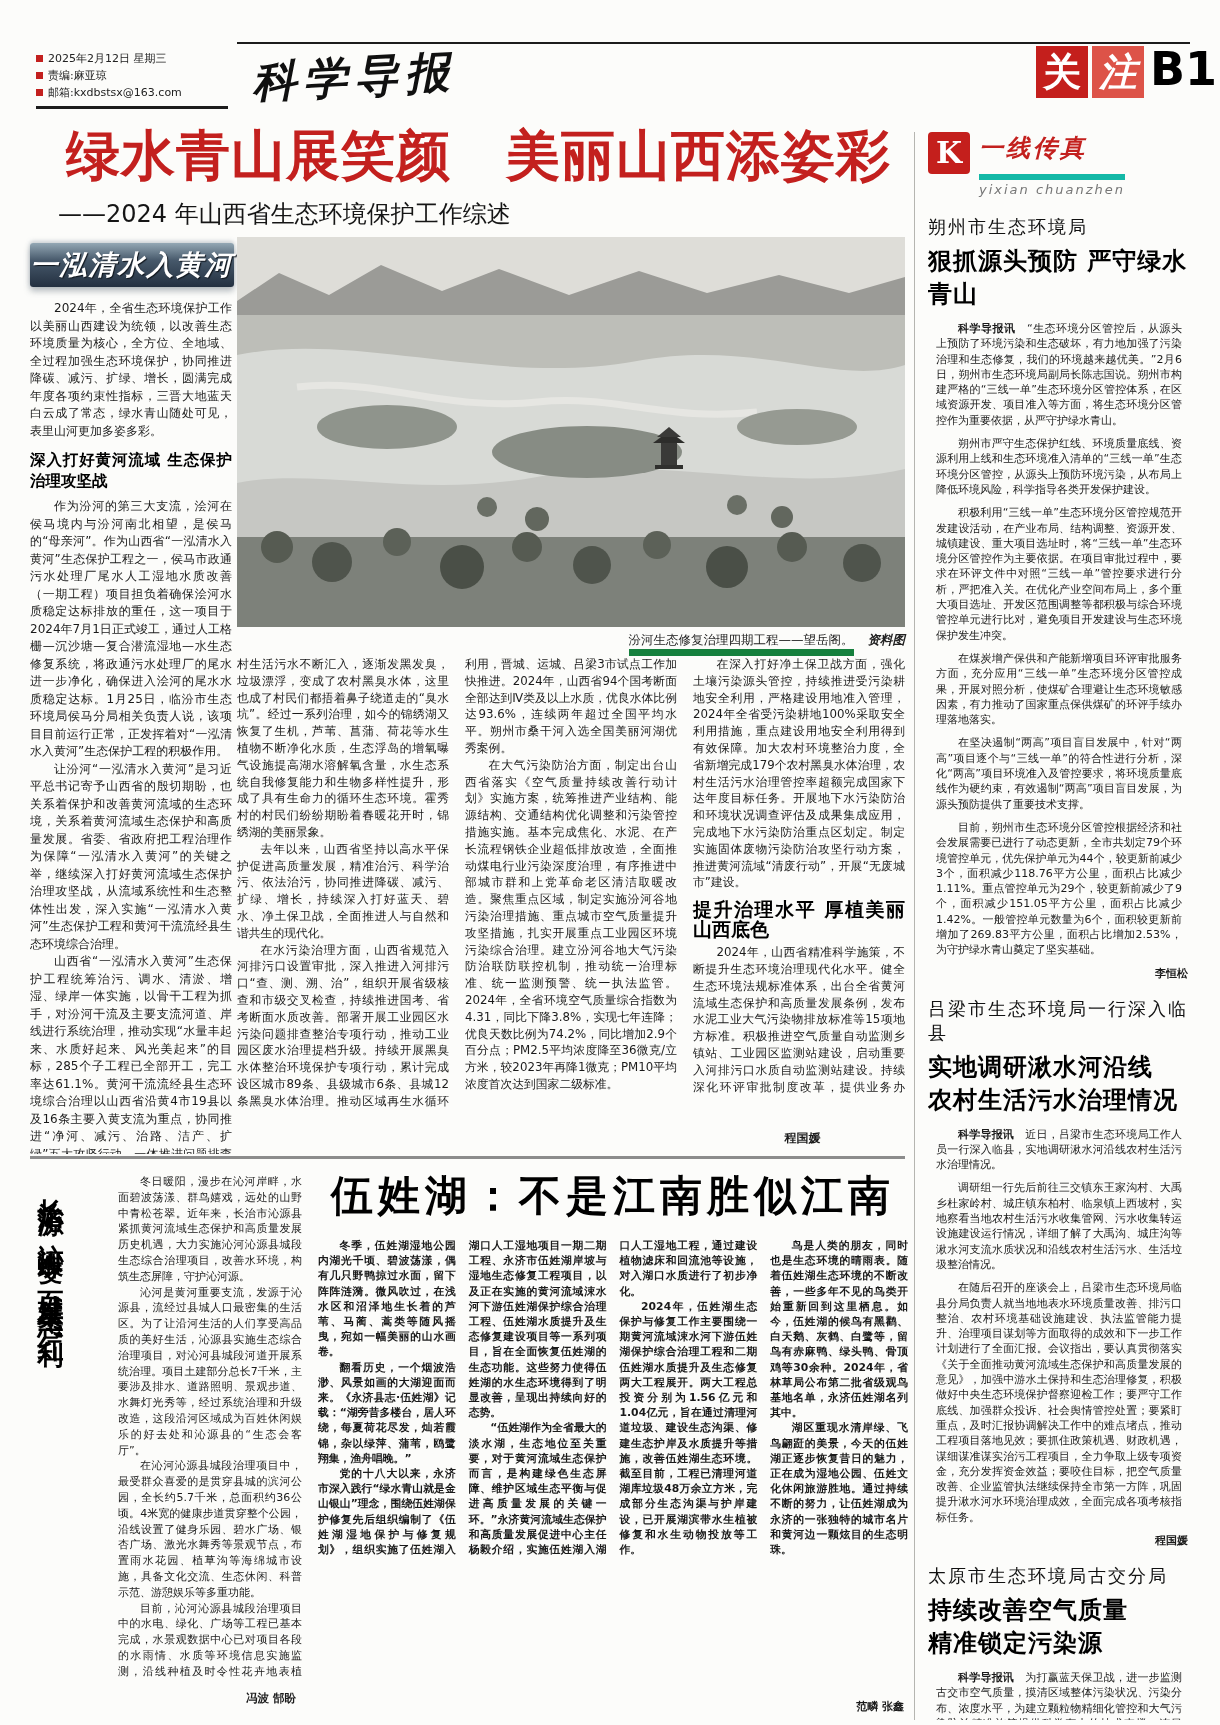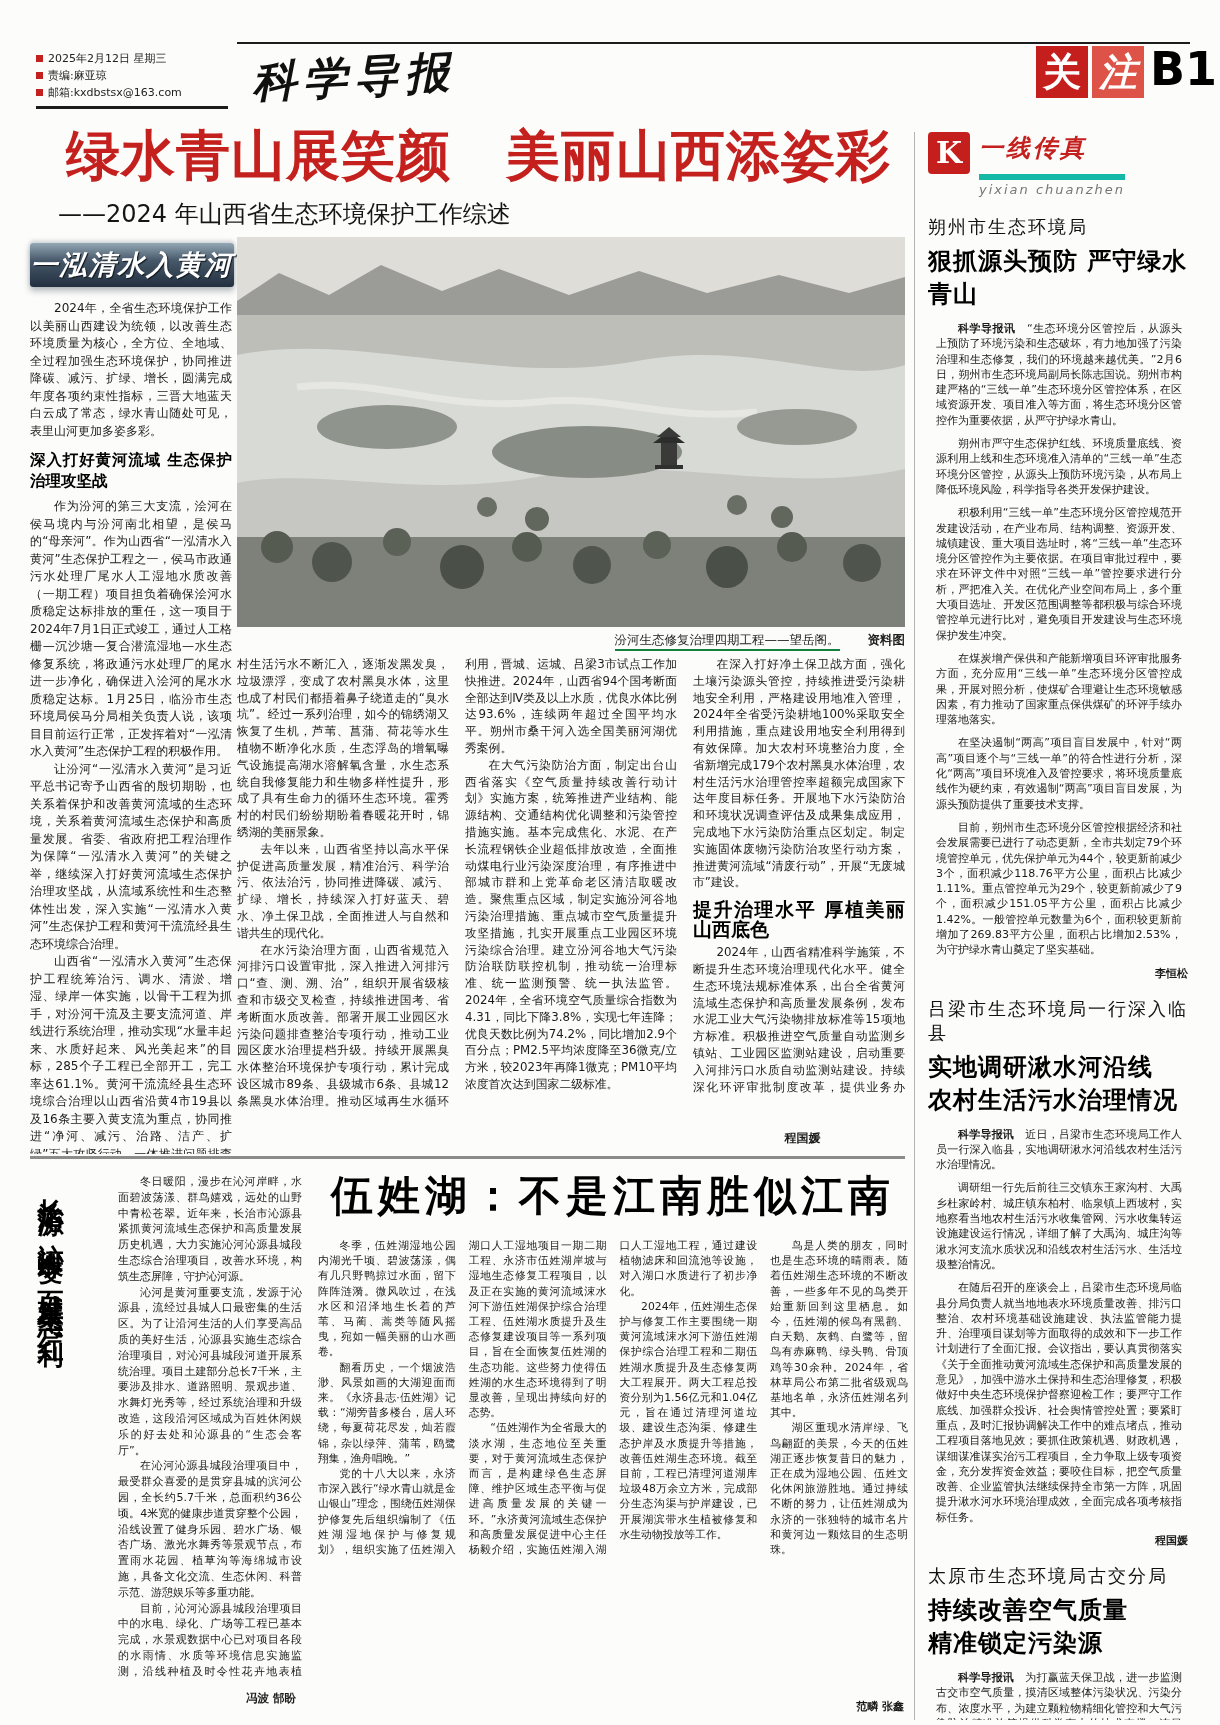--- a/index.html
+++ b/index.html
@@ -38,37 +38,37 @@
         font-size:12px;line-height:17.5px;text-align:justify;}
   .cols3{position:absolute;left:237px;top:656px;width:668px;height:468px;overflow:hidden;
          column-count:3;column-gap:16px;font-size:11.8px;line-height:16.8px;text-align:justify;}
   .cols3 h3{font-size:19px;line-height:20px;margin:8px 0 5px;}
   .main-byline{position:absolute;left:700px;top:1130px;width:205px;text-align:center;
                font-weight:bold;font-size:12px;}
   
   .photo{position:absolute;left:237px;top:237px;width:668px;height:390px;overflow:hidden;
          background:#c9c9c5;}
   .caption{position:absolute;left:237px;top:632px;width:668px;text-align:right;font-size:12.5px;color:#222;}
-  .caption .cap{border-bottom:2px solid #15803d;padding-bottom:2px;}
-  .caption .credit{font-weight:bold;margin-left:28px;}
+  .caption .cap{border-bottom:7px solid #15803d;padding-bottom:2px;}
+  .caption .credit{font-weight:bold;margin-left:14px;font-style:italic;}
   
   .hdiv{position:absolute;left:30px;top:1156px;width:875px;height:3px;background:#8c8c8c;}
   
   .cz{position:absolute;left:30px;top:1172px;width:276px;height:548px;}
   .cz-vert{position:absolute;left:4px;top:6px;height:536px;writing-mode:vertical-rl;
            font-size:26px;font-weight:bold;letter-spacing:4px;color:#000;}
   .cz-body{position:absolute;left:88px;top:2px;width:184px;height:506px;overflow:hidden;
            font-size:11px;line-height:15.8px;text-align:justify;}
   .cz-byline{position:absolute;right:10px;bottom:14px;font-weight:bold;font-size:11.5px;}
   
   .wx{position:absolute;left:318px;top:1168px;width:590px;height:552px;}
   .wx-head{text-align:center;font-family:"DejaVu Serif",serif;font-size:42px;font-weight:bold;
            letter-spacing:5px;margin:0 0 14px;color:#000;}
   .wx-cols{column-count:4;column-gap:13px;height:466px;overflow:hidden;
-           font-size:10.8px;line-height:15.2px;text-align:justify;}
+           font-size:10.8px;line-height:15.2px;text-align:justify;font-weight:bold;}
   .wx-byline{position:absolute;right:4px;bottom:6px;font-weight:bold;font-size:11px;}
   
   .vrule{position:absolute;left:914px;top:132px;width:1px;height:1588px;background:#b5b5b0;}
   .sidebar{position:absolute;left:928px;top:132px;width:262px;height:1588px;overflow:hidden;}
   .yx{display:flex;align-items:flex-start;gap:9px;margin-bottom:18px;}
   .yx-k{width:42px;height:42px;background:#c41f1c;color:#fff;font-family:"DejaVu Serif",serif;
         font-size:30px;font-weight:bold;text-align:center;line-height:42px;border-radius:4px;}
   .yx-t{font-size:24px;font-weight:bold;font-style:italic;color:#c3201e;letter-spacing:3px;
         border-bottom:6px solid #14b8a6;padding-bottom:10px;font-family:"DejaVu Serif",serif;}
   .yx-p{font-size:13px;font-style:italic;color:#777;letter-spacing:2px;margin-top:2px;}

